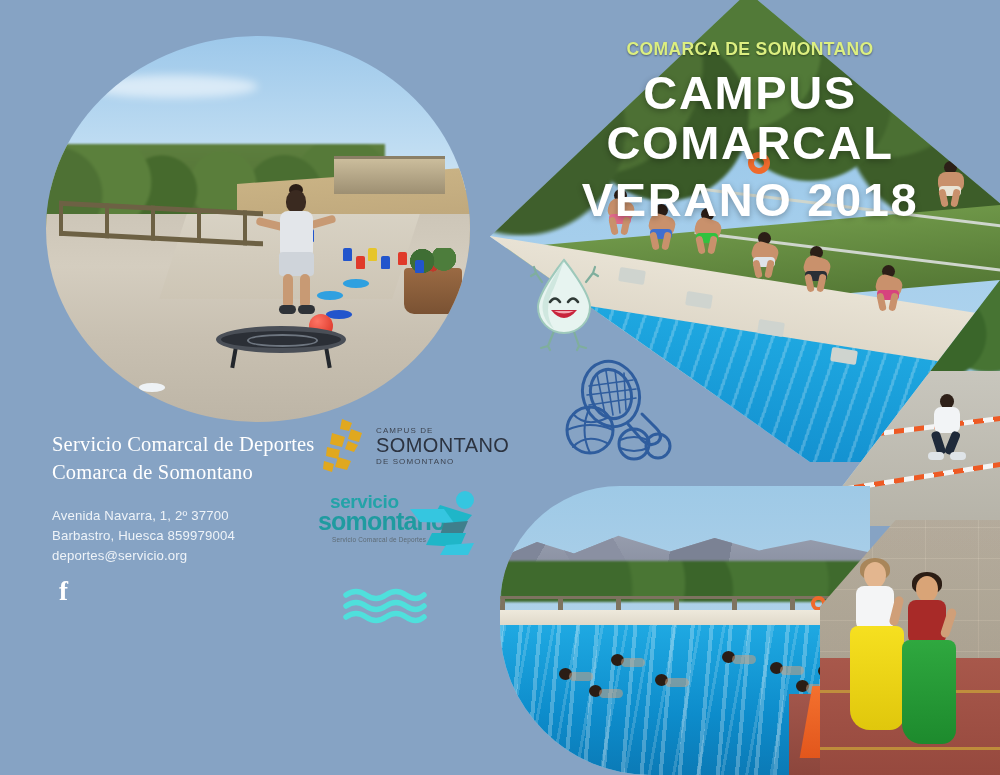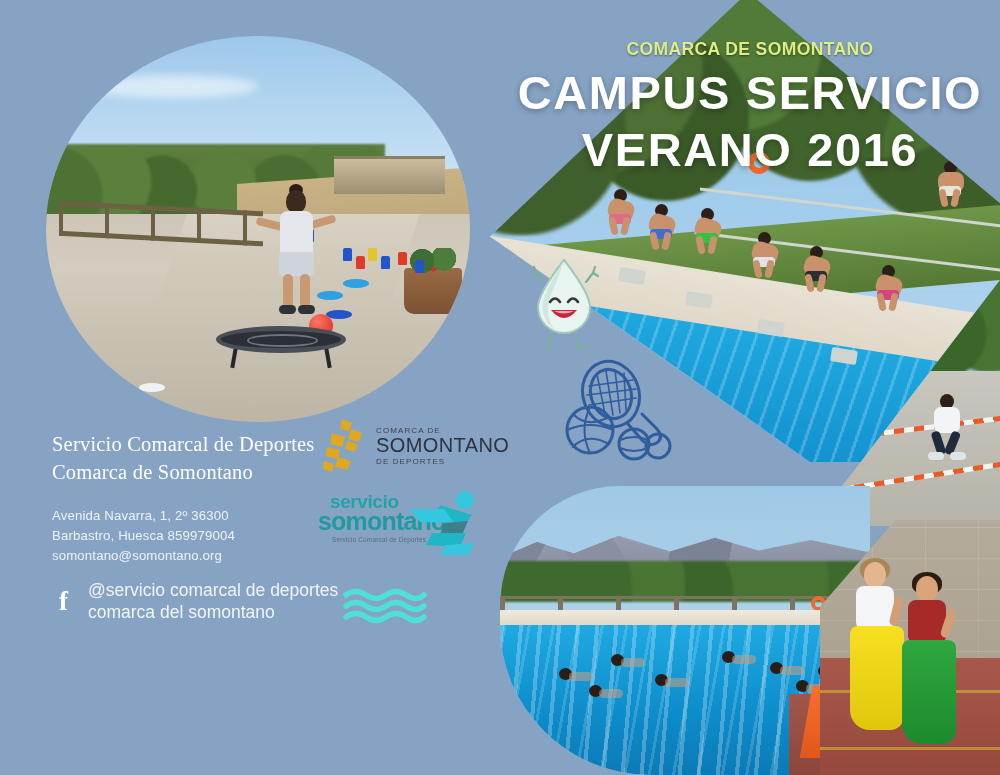--- a/index.html
+++ b/index.html
@@ -658,62 +658,58 @@
       <g fill="none" stroke="#4fe0dc" stroke-width="5.5" stroke-linecap="round">
         <path d="M3 7 q10 -7 20 0 t20 0 t20 0 t18 0"></path>
         <path d="M3 18 q10 -7 20 0 t20 0 t20 0 t18 0"></path>
         <path d="M3 29 q10 -7 20 0 t20 0 t20 0 t18 0"></path>
       </g>
     </svg>
   </div>
 
   <div id="headline-block">
     <div class="kicker">COMARCA DE SOMONTANO</div>
-    <div class="bigtitle">CAMPUS SERVICIO</div>
-    <div class="bigtitle">VERANO 2016</div>
+    <div class="bigtitle">CAMPUS COMARCAL</div>
+    <div class="bigtitle">VERANO 2018</div>
   </div>
 
   <div id="contact-block">
     <div class="org-name">Servicio Comarcal de Deportes</div>
     <div class="org-name">Comarca de Somontano</div>
 
     <div class="addr">
-      <div>Avenida Navarra, 1, 2º 36300</div>
+      <div>Avenida Navarra, 1, 2º 37700</div>
       <div>Barbastro, Huesca  859979004</div>
-      <div>somontano@somontano.org</div>
+      <div>deportes@servicio.org</div>
     </div>
 
 
     <div class="social-row fb">
       <span class="social-fb-icon">f</span>
-      <span class="social-text">
-        <span style="display:block">@servicio comarcal de deportes</span>
-        <span style="display:block">comarca del somontano</span>
-      </span>
     </div>
   </div>
 
   <div id="logo-comarca">
     <span class="mark">
       <svg viewBox="0 0 52 58" width="52" height="58" aria-hidden="true">
         <g fill="#e0a81f">
           <path d="M24 2 L34 6 L31 14 L22 12 Z"></path>
           <path d="M33 12 L44 16 L41 25 L30 22 Z"></path>
           <path d="M14 16 L27 20 L24 30 L12 27 Z"></path>
           <path d="M30 24 L40 28 L36 35 L27 32 Z"></path>
           <path d="M9 30 L22 33 L20 42 L8 39 Z"></path>
           <path d="M20 40 L33 44 L29 53 L17 50 Z"></path>
           <path d="M6 44 L16 47 L14 55 L5 52 Z"></path>
         </g>
       </svg>
     </span>
     <span class="txt">
-      <div class="l1">COMARCA DE</div>
+      <div class="l1">CAMPUS DE</div>
       <div class="l2">SOMONTANO</div>
-      <div class="l3">DE DEPORTES</div>
+      <div class="l3">DE SOMONTANO</div>
     </span>
   </div>
 
   <div id="logo-deportes">
     <span class="athlete">
       <svg viewBox="0 0 76 66" width="76" height="66" aria-hidden="true">
         <circle cx="55" cy="11" r="9" fill="#35c6e0"></circle>
         <path d="M30 16 L62 26 L52 38 L22 30 Z" fill="#1fb6c8"></path>
         <path d="M0 20 L34 20 L44 34 L10 33 Z" fill="#35c6e0"></path>
         <path d="M34 34 L58 32 L52 46 L30 46 Z" fill="#3f7f8c"></path>

